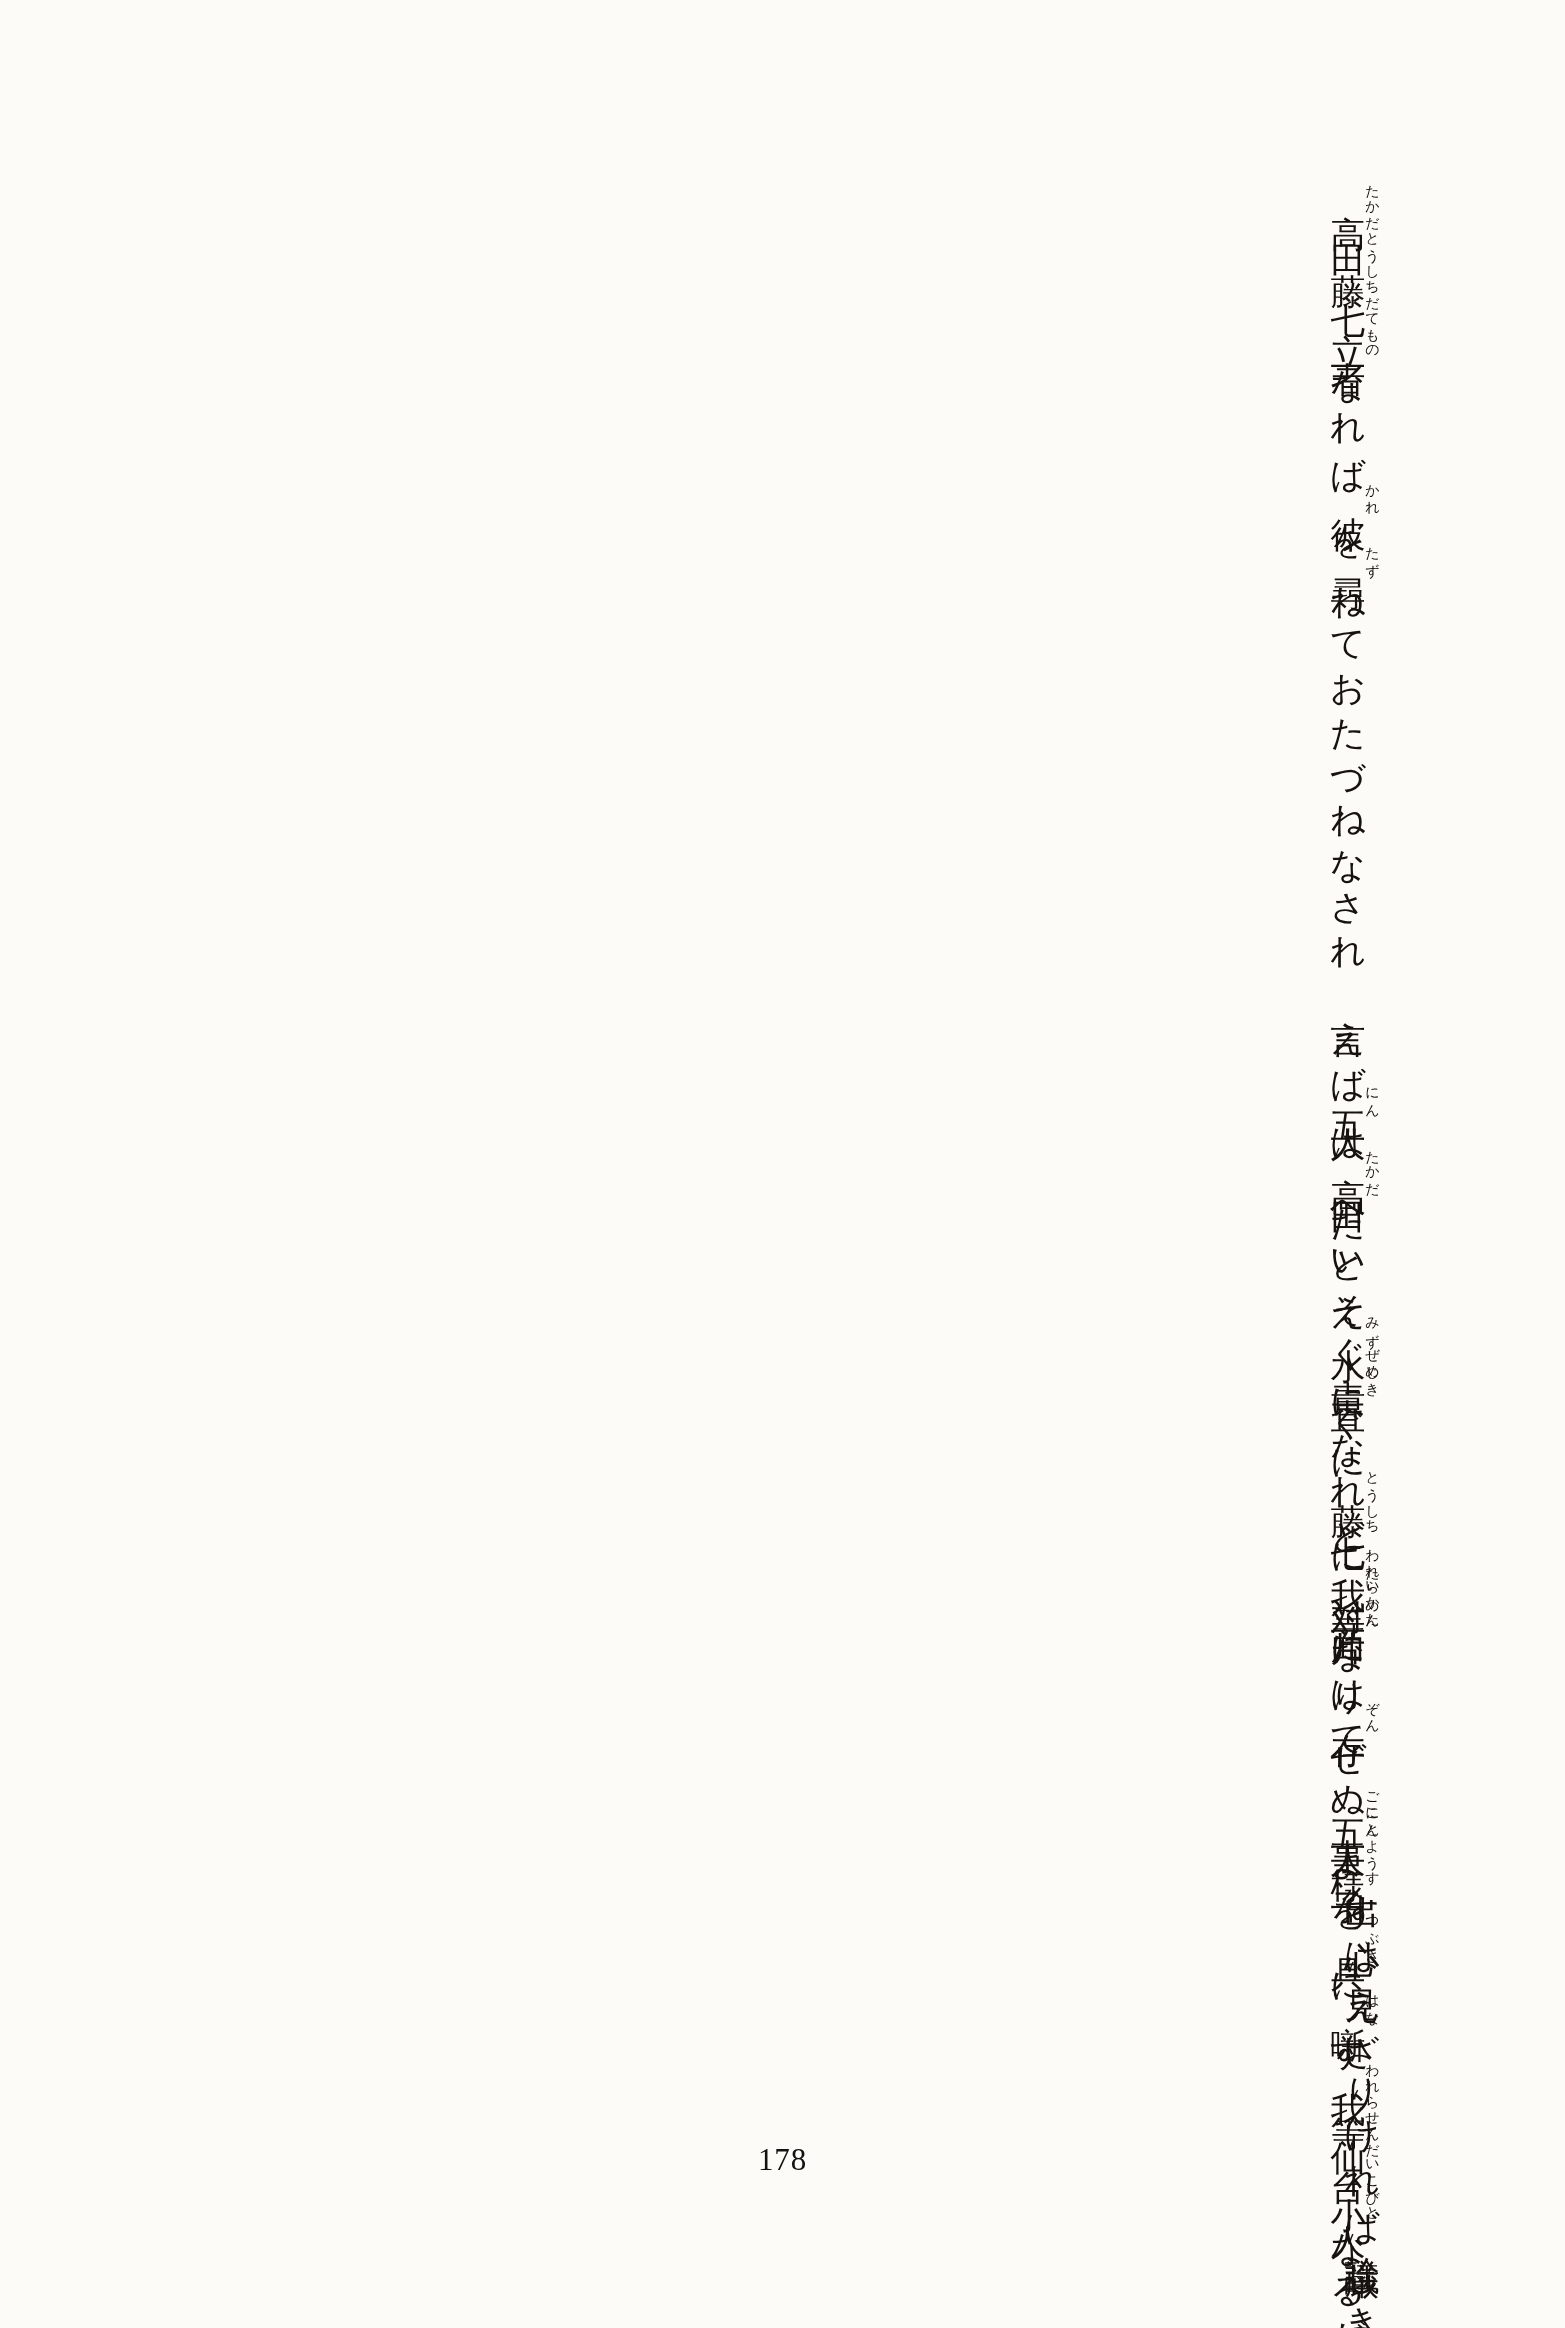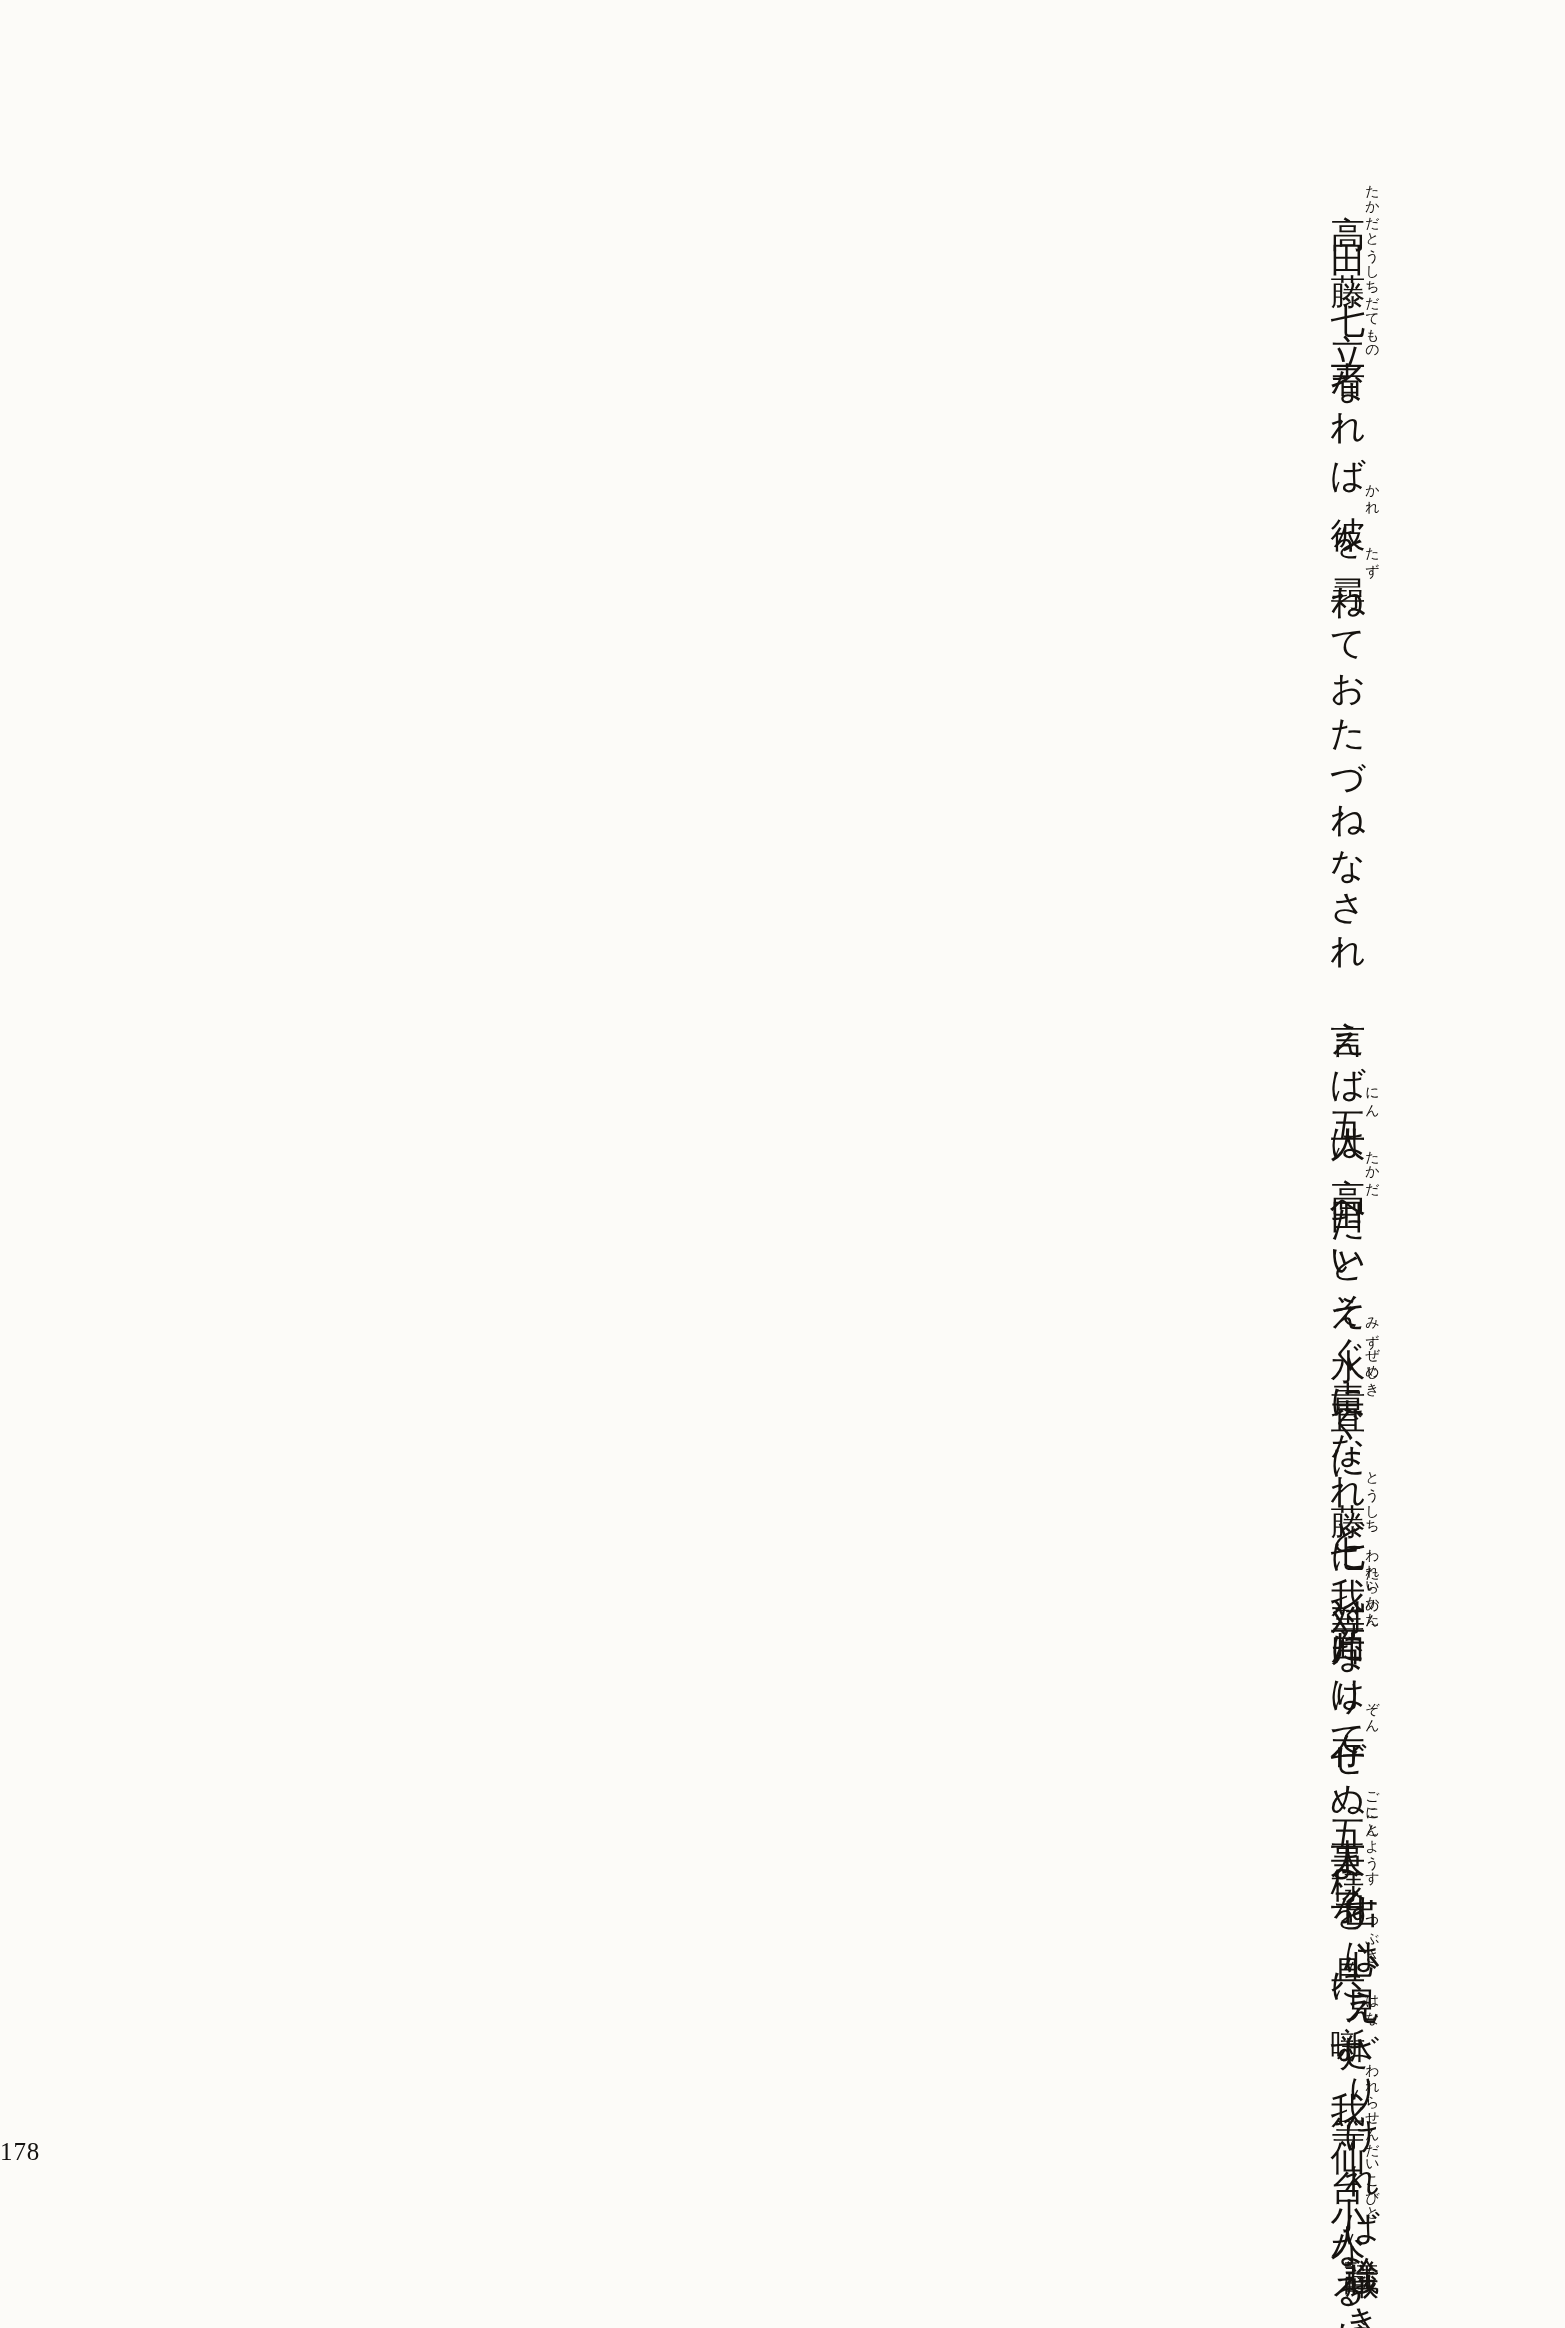--- a/index.html
+++ b/index.html
@@ -69,22 +69,23 @@
   rt {
     font-size: 14px;
     letter-spacing: 0px;
     font-family: "DejaVu Serif", "Liberation Serif", serif;
   }
 
   .page-number {
     position: absolute;
     left: 0;
     right: 0;
-    bottom: 162px;
-    font-size: 25px;
+    bottom: 150px;
+    text-align: center;
+    font-size: 31px;
     font-family: "Liberation Serif", serif;
     letter-spacing: 0.9px;
     color: #141210;
   }
 </style>
 </head>
 <body>
 
 <div class="page">
 

